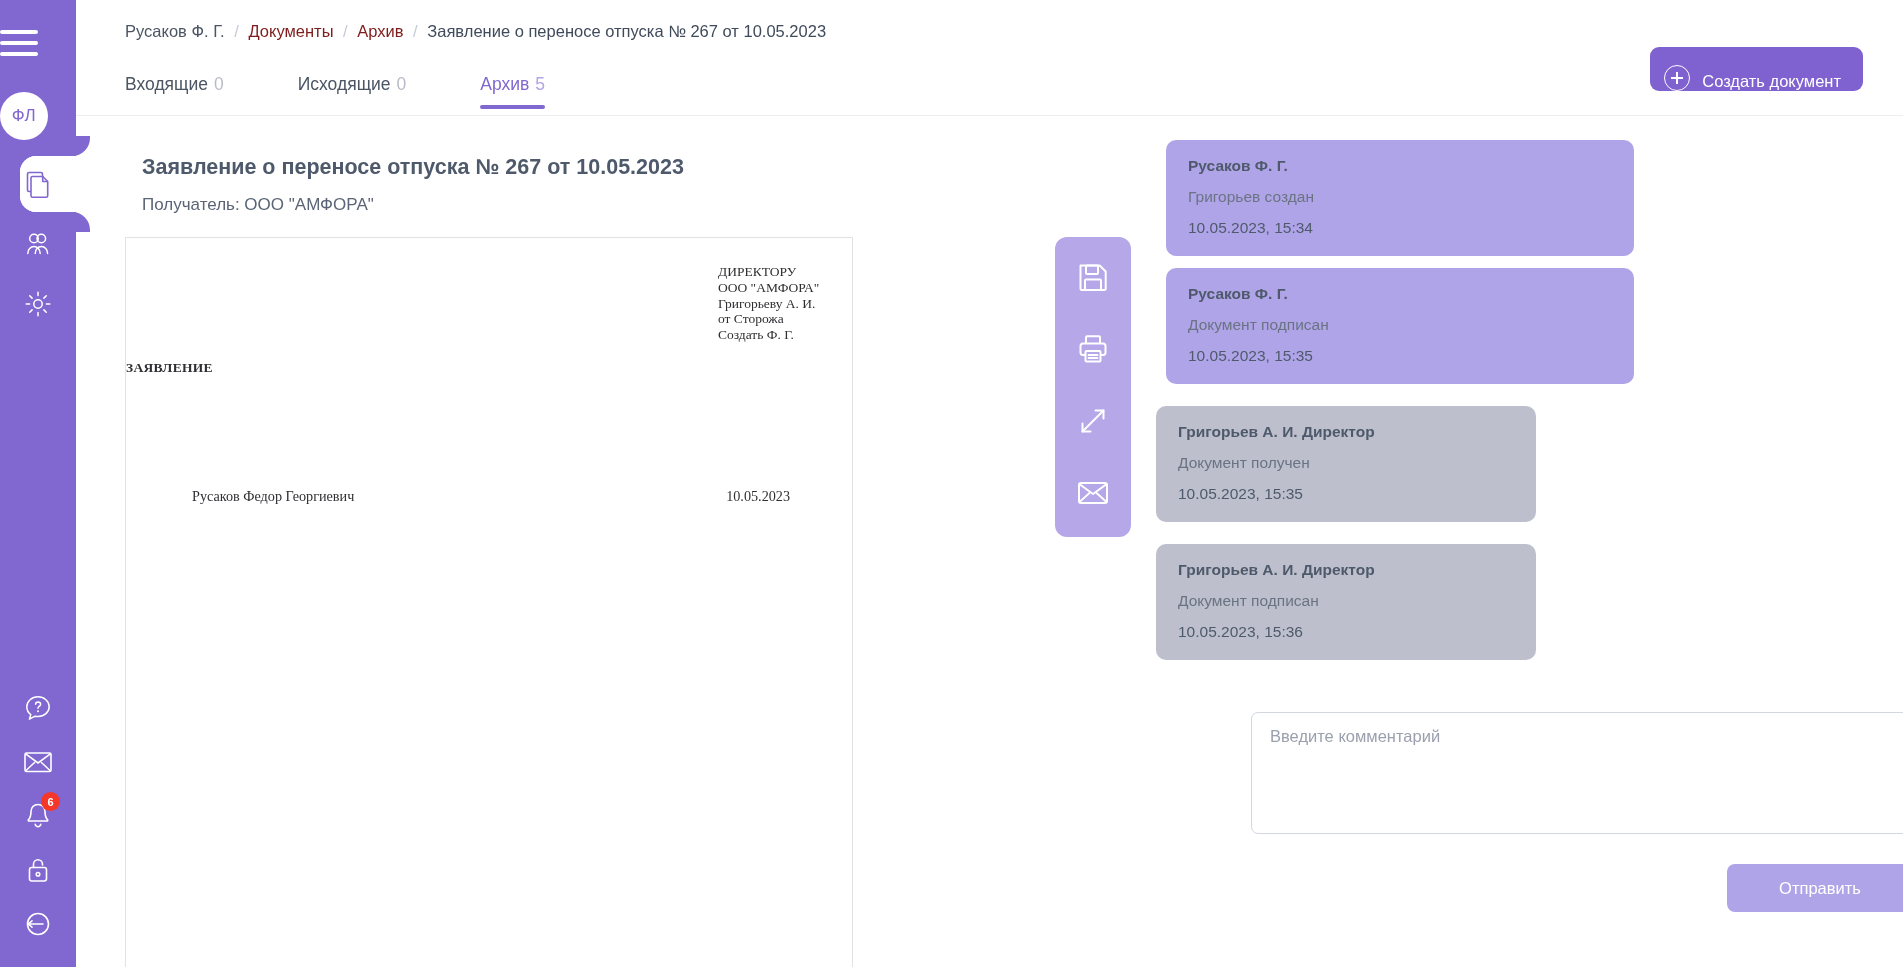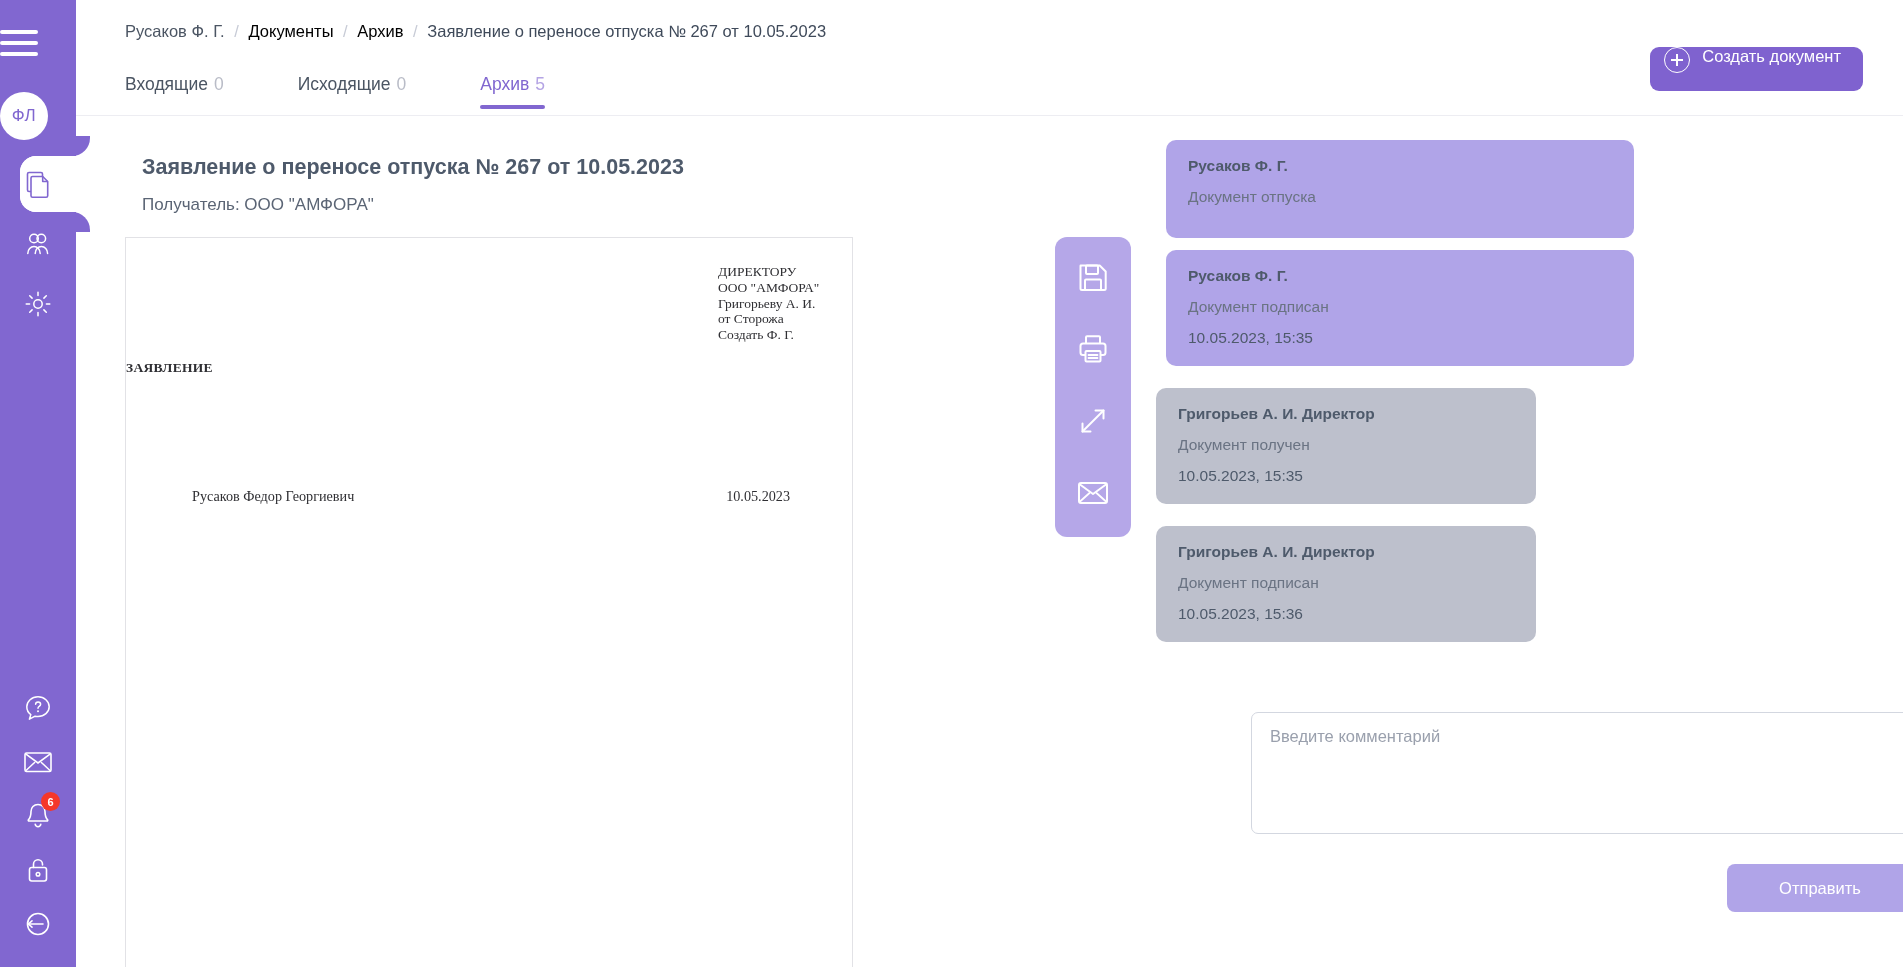--- a/index.html
+++ b/index.html
@@ -79,29 +79,29 @@
   }
 
   
   .main { position:absolute; left: 76px; top: 0; right:0; bottom:0; background:#fff; }
 
   .breadcrumb {
     position:absolute; left: 49px; top: 22px;
     font-size: 16.5px; color:#4b5563; white-space: nowrap;
   }
   .breadcrumb .crumb { color:#4b5563; }
-  .breadcrumb .crumb.muted { color:#000000; cursor:pointer; }
+  .breadcrumb .crumb.muted { color:#7f1d1d; cursor:pointer; }
   .breadcrumb .sep { color:#c7cbd6; margin: 0 5px; }
   .breadcrumb .crumb.current { color:#3f4a5a; }
 
   .create-btn {
     position:absolute; right: 40px; top: 47px;
     height: 44px; padding: 0 22px 0 14px;
     background:#7f62cf; color:#fff; border:none; border-radius: 9px;
-    display:flex; align-items:flex-start; gap: 12px;
+    display:flex; align-items:flex-end; gap: 12px;
     font-size: 16.5px; cursor: pointer;
     font-family: inherit;
   }
   .create-btn .plus-circle {
     width: 26px; height: 26px; border-radius:50%;
     border: 1.6px solid #fff; position:relative; flex: 0 0 auto;
   }
   .create-btn .plus-circle::before, .create-btn .plus-circle::after {
     content:""; position:absolute; background:#fff;
   }
@@ -394,21 +394,22 @@
           <path d="M4 22.5l9.5-8.5M30 22.5L20.5 14" stroke="#fff" stroke-width="1.8" stroke-linecap="round"></path>
         </svg>
       </div>
     </div>
 
 
     <div class="right-panel">
 
       <div class="status-card purple">
         <div class="who">Русаков Ф. Г.</div>
-        <div class="what">Документ отпуска</div>
+        <div class="what">Григорьев создан</div>
+        <div class="when">10.05.2023, 15:34</div>
       </div>
 
       <div class="status-card purple">
         <div class="who">Русаков Ф. Г.</div>
         <div class="what">Документ подписан</div>
         <div class="when">10.05.2023, 15:35</div>
       </div>
 
       <div class="status-card gray" style="margin-top:22px;margin-left:-10px;">
         <div class="who">Григорьев А. И. Директор</div>

